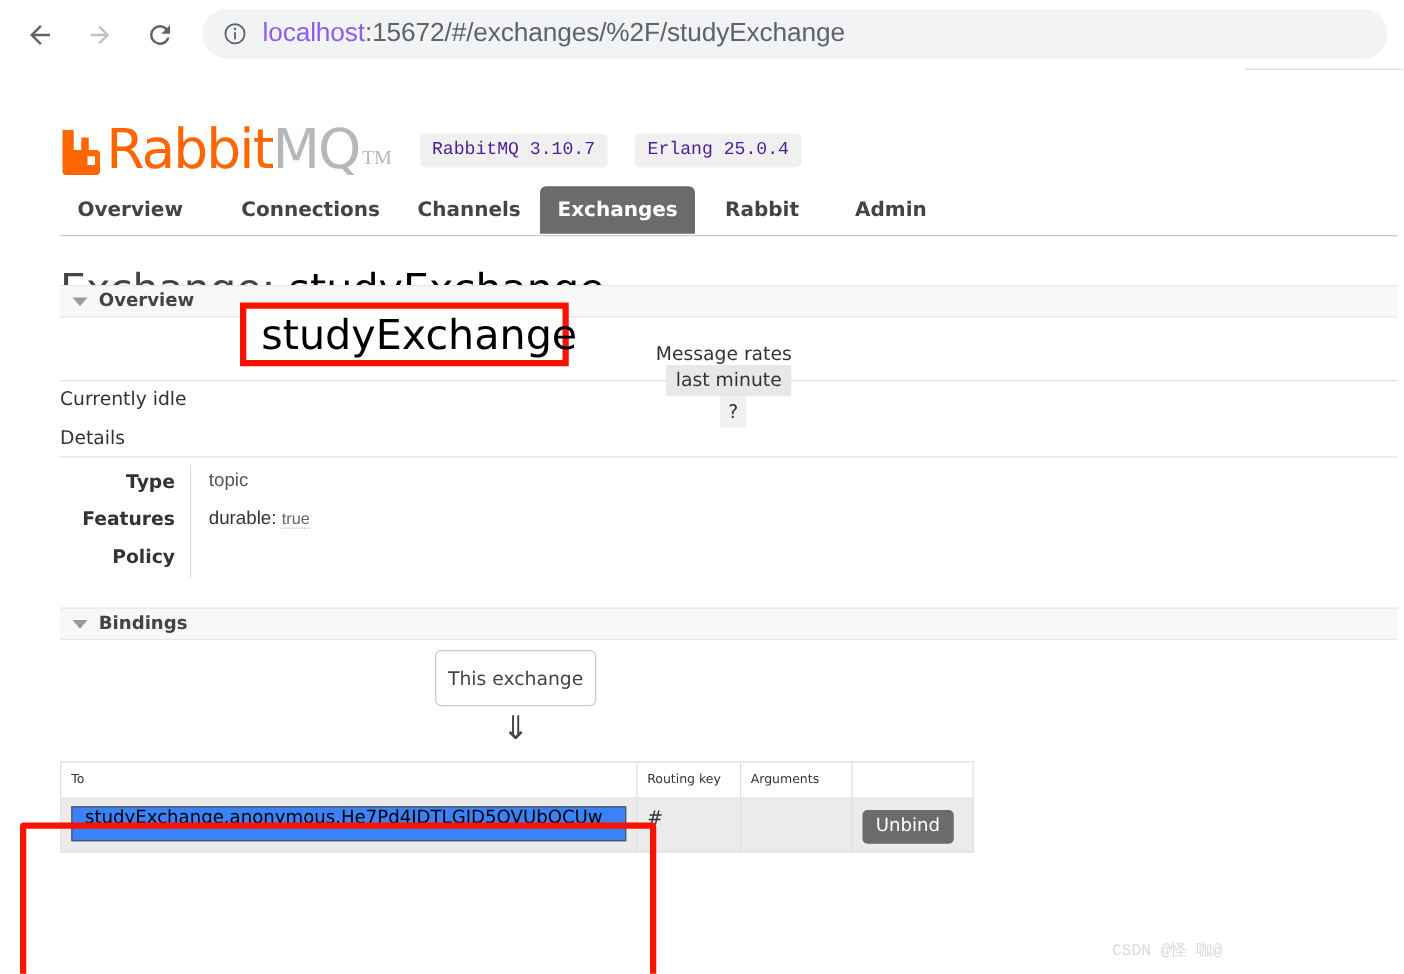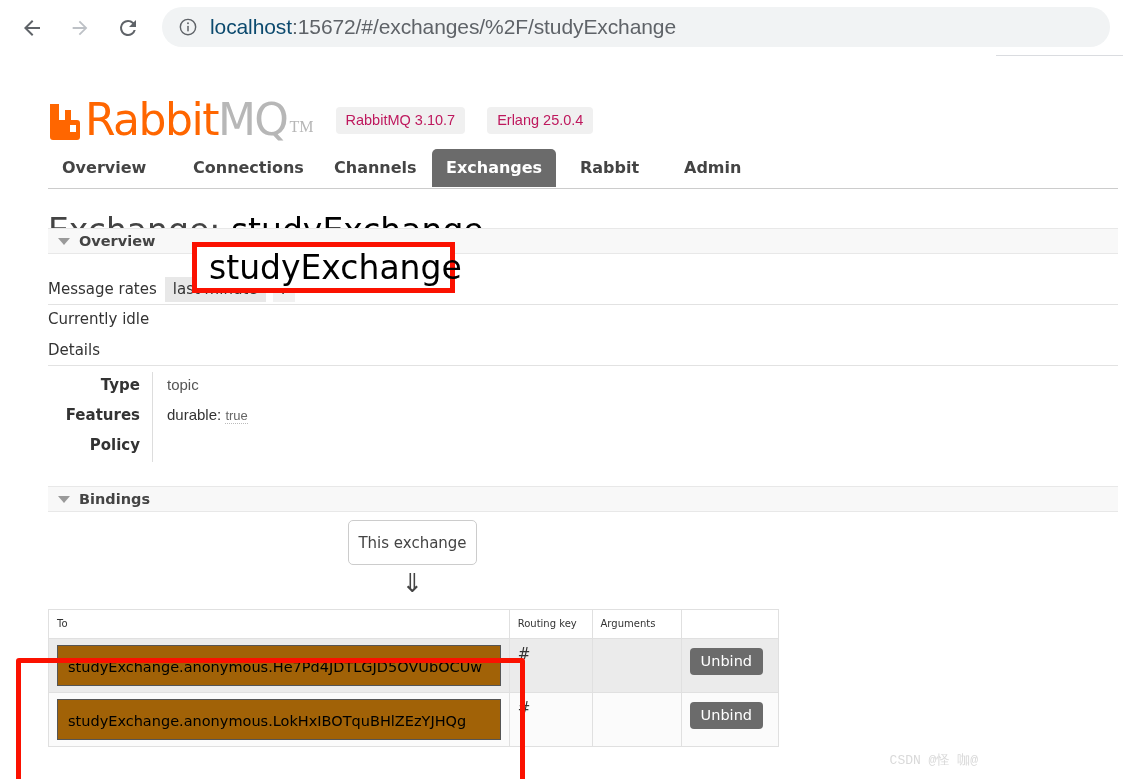--- a/index.html
+++ b/index.html
@@ -61,21 +61,21 @@
     flex: 0 0 20px;
     margin-right: 12px;
   }
   #url-text {
     font-size: 21px;
     color: #5f6368;
     white-space: nowrap;
     letter-spacing: -0.1px;
     font-family: "Liberation Sans", sans-serif;
   }
-  #url-text .host { color: #0c4a6e; }
+  #url-text .host { color: #8b5cf6; }
 
   
   #page {
     position: absolute;
     left: 0;
     top: 52px;
     width: 996px;
     height: 723px;
     background: #ffffff;
     font-size: 14px;
@@ -113,28 +113,28 @@
   #logo-text .mq { color: #b7b7b7; }
   #logo-tm {
     font-size: 16px;
     color: #b7b7b7;
     margin-left: 2px;
     margin-bottom: 4px;
     font-family: Liberation Serif, serif;
   }
   .version-badge {
     background: #f0f0f0;
-    color: #be185d;
+    color: #4c1d95;
     font-size: 14.5px;
     padding: 5px 10px 6px 10px;
     border-radius: 4px;
     margin-left: 22px;
     margin-bottom: 6px;
     white-space: nowrap;
-    font-family: Liberation Sans, sans-serif;
+    font-family: Liberation Mono, monospace;
   }
 
   
   #nav-tabs {
     position: absolute;
     left: 48px;
     top: 100px;
     width: 1070px;
     height: 37px;
     border-bottom: 1px solid #cccccc;
@@ -205,20 +205,21 @@
   #msg-rates-row {
     position: absolute;
     left: 48px;
     top: 222px;
     width: 1070px;
     height: 31px;
     border-bottom: 1px solid #e2e2e2;
     box-sizing: border-box;
     display: flex;
     align-items: center;
+    flex-direction: column;
   }
   #msg-rates-label {
     font-size: 15px;
     color: #333;
     margin-right: 8px;
     font-family: "DejaVu Sans", sans-serif;
   }
   .rate-chip {
     background: #e8e8e8;
     font-size: 15px;
@@ -347,22 +348,22 @@
   #bindings-table tr.row-odd td { background: #ebebeb; }
   #bindings-table tr.row-even td { background: #fbfbfb; }
   .col-to    { width: 452px; }
   .col-rk    { width: 96px; }
   .col-args  { width: 91px; }
   .col-act   { width: 88px; }
 
   td.to-cell { padding: 8px 6px 10px 6px; }
   .queue-name-box {
     border: 1px solid #555555;
-    background: #a16207;
-    padding: 13px 10px 10px 10px;
+    background: #3b82f6;
+    padding: 0 10px 10px 10px;
     font-size: 14.5px;
     color: #000;
     white-space: nowrap;
     cursor: pointer;
     display: block;
   }
   .routing-key-cell { font-size: 15px; color: #444; padding-top: 9px; }
   .unbind-btn {
     display: inline-block;
     background: #6b6b6b;
@@ -547,30 +548,20 @@
       <tr class="row-odd">
         <td class="to-cell">
           <span class="queue-name-box">studyExchange.anonymous.He7Pd4JDTLGJD5OVUbOCUw</span>
         </td>
         <td class="routing-key-cell">#</td>
         <td></td>
         <td>
           <button class="unbind-btn">Unbind</button>
         </td>
       </tr>
-      <tr class="row-even">
-        <td class="to-cell">
-          <span class="queue-name-box">studyExchange.anonymous.LokHxIBOTquBHlZEzYJHQg</span>
-        </td>
-        <td class="routing-key-cell">#</td>
-        <td></td>
-        <td>
-          <button class="unbind-btn">Unbind</button>
-        </td>
-      </tr>
     </tbody>
   </table>
 
   <div class="red-box" id="redbox-title">
     <span id="redbox-title-label">studyExchange</span>
   </div>
 
   <div class="red-box" id="redbox-table"></div>
 
   <div id="watermark">CSDN @怪 咖@</div>

